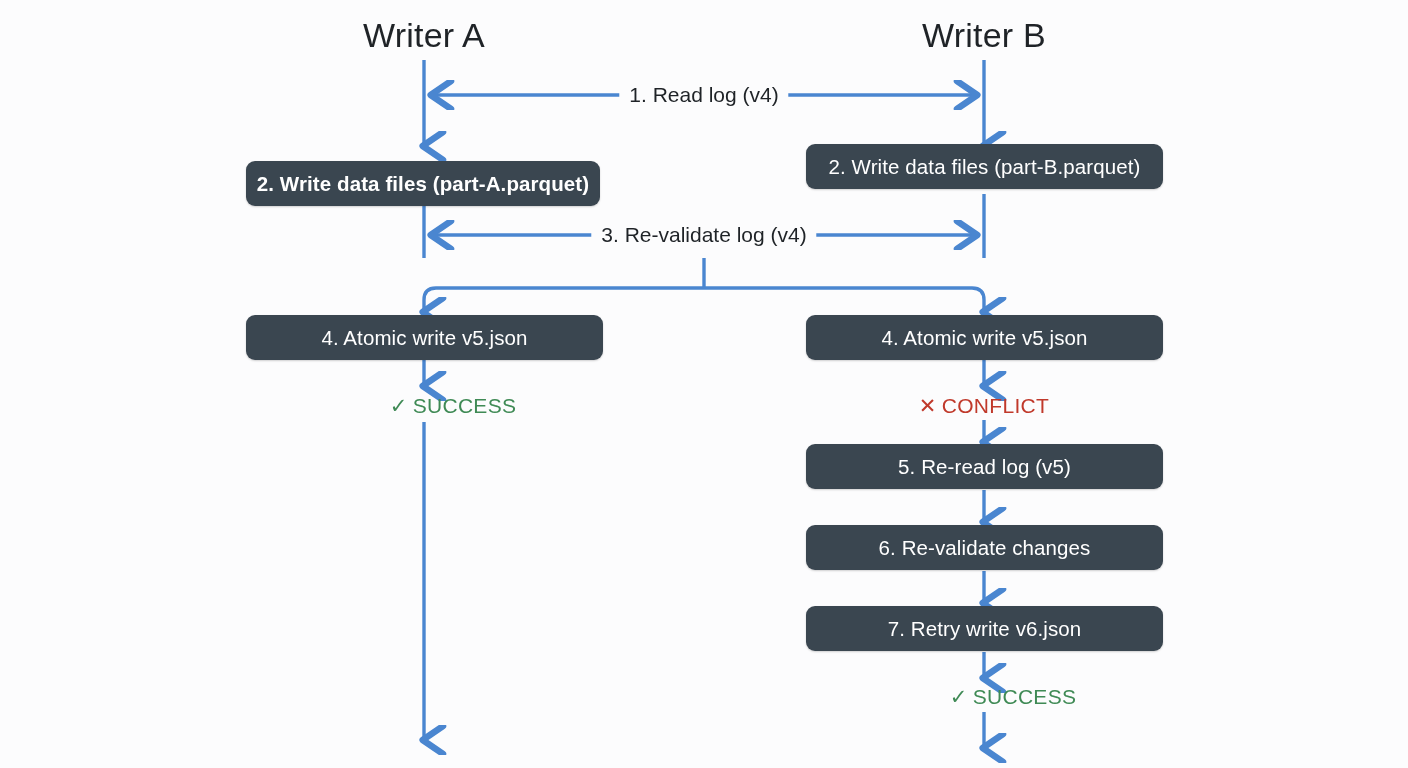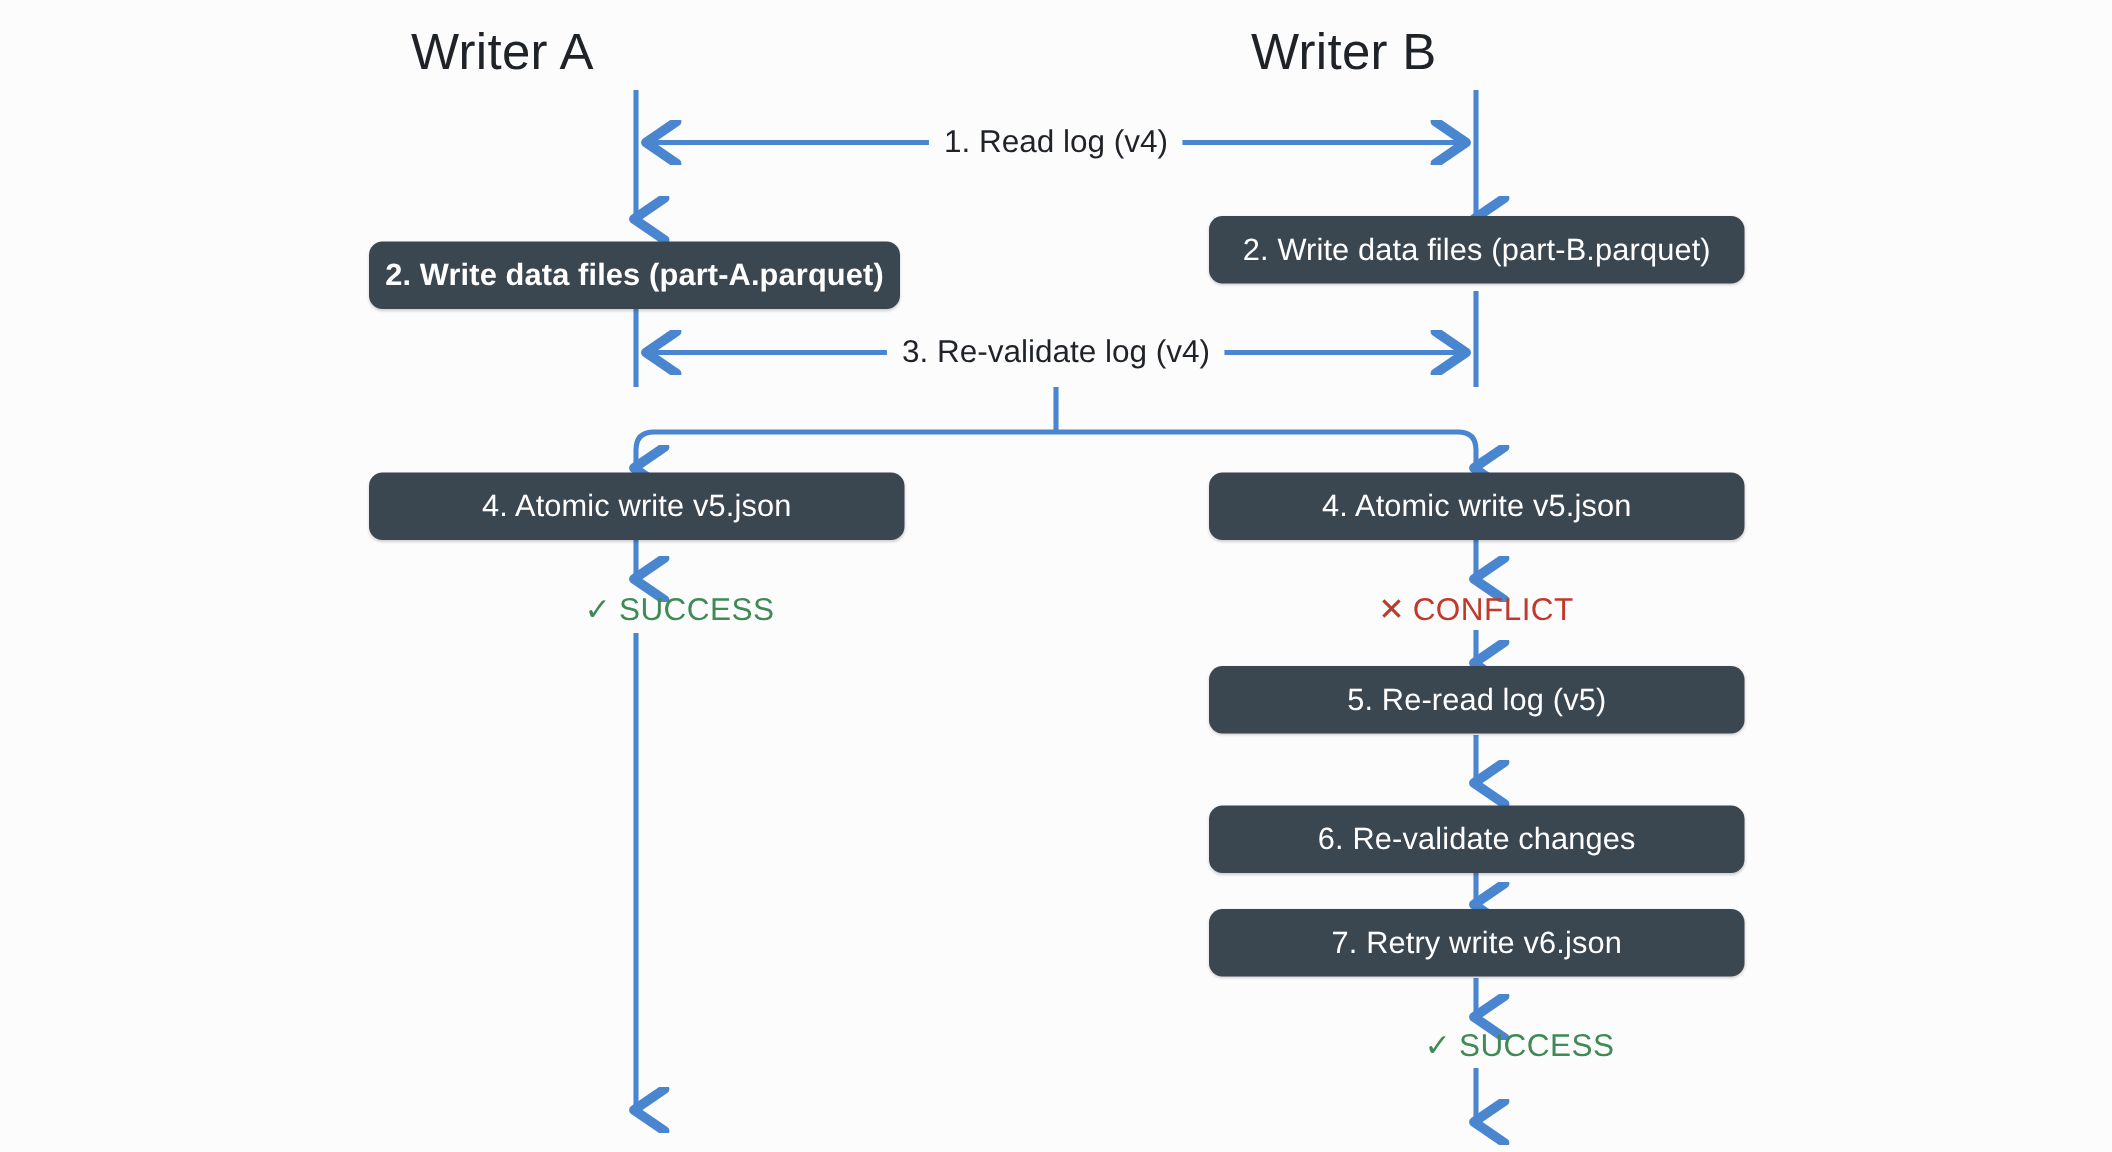--- a/index.html
+++ b/index.html
@@ -22,21 +22,21 @@
   svg.wires {
     position: absolute;
     left: 0;
     top: 0;
     width: 1408px;
     height: 768px;
     pointer-events: none;
   }
   .lane-title {
     position: absolute;
-    text-align: left;
+    text-align: center;
     font-size: 34px;
     color: #1f2327;
     font-weight: 400;
     letter-spacing: 0.2px;
     white-space: nowrap;
   }
   .node-box {
     position: absolute;
     background: #3a4650;
     color: #ffffff;
@@ -141,21 +141,21 @@
   <div class="node-box" style="left:806px; top:144px; width:357px; height:45px;">2. Write data files (part-B.parquet)</div>
 
   <div class="node-box" style="left:806px; top:315px; width:357px; height:45px;">4. Atomic write v5.json</div>
 
   <div class="status conflict" style="left:984px; top:394px;">
     <span class="mark">✕</span><span>CONFLICT</span>
   </div>
 
   <div class="node-box" style="left:806px; top:444px; width:357px; height:45px;">5. Re-read log (v5)</div>
 
-  <div class="node-box" style="left:806px; top:525px; width:357px; height:45px;margin-top:12px;">6. Re-validate changes</div>
+  <div class="node-box" style="left:806px; top:525px; width:357px; height:45px;">6. Re-validate changes</div>
 
   <div class="node-box" style="left:806px; top:606px; width:357px; height:45px;">7. Retry write v6.json</div>
 
   <div class="status success" style="left:984px; top:685px;">
     <span class="mark">✓</span><span>SUCCESS</span>
   </div>
 
 </div>
 
 </body></html>

